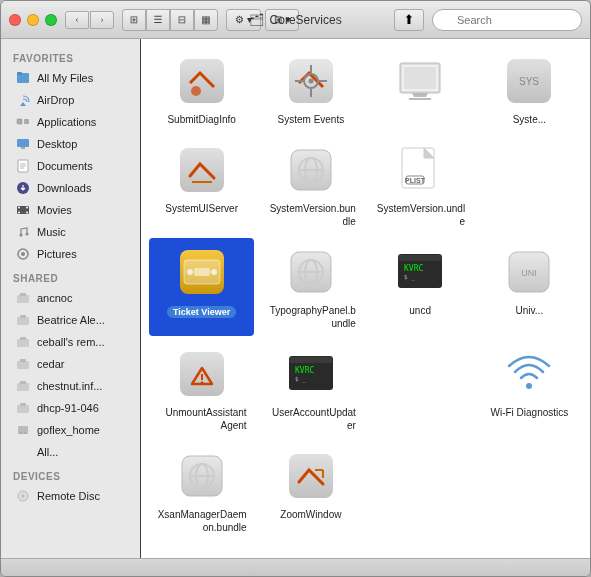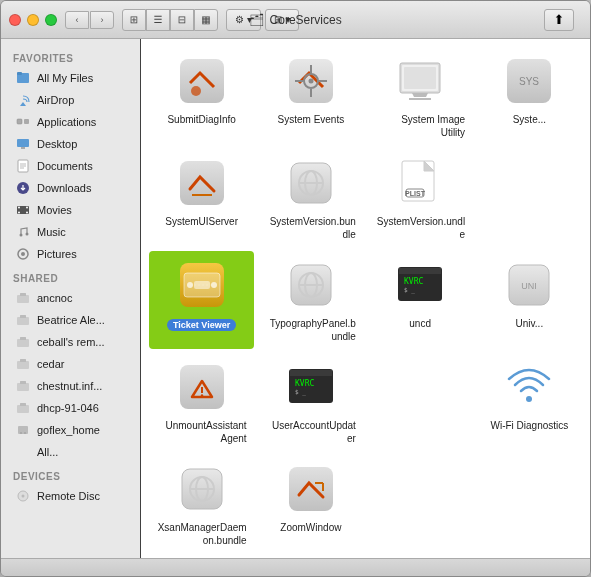--- a/index.html
+++ b/index.html
@@ -207,21 +207,21 @@
     .file-item {
       display: flex;
       flex-direction: column;
       align-items: center;
       padding: 6px 4px;
       border-radius: 4px;
       cursor: pointer;
       min-width: 0;
     }
     .file-item.selected {
-      background: #84cc16;
+      background: #1d4ed8;
     }
     .file-item.selected .highlight-badge { background: #3d7dd8; }
 
     .file-icon {
       width: 56px; height: 56px;
       display: flex; align-items: center; justify-content: center;
       margin-bottom: 4px;
       position: relative;
     }
 
@@ -292,20 +292,24 @@
       </div>
       <div class="action-btn">
         <span>⊞</span>
         <span>▾</span>
       </div>
     </div>
     <div class="spacer"></div>
     <div class="share-btn">
       <span style="font-size:13px;">⬆</span>
     </div>
+    <div class="search-wrapper">
+      <span class="search-icon-inner">🔍</span>
+      <input class="search-box" type="text" placeholder="Search" style="">
+    </div>
     <div class="title-label">
       <span>🗂</span>
       <span>CoreServices</span>
     </div>
   </div>
 
   <div class="main">
 
     <div class="sidebar">
       <div class="sidebar-section-header">FAVORITES</div>
@@ -533,22 +537,20 @@
                     <stop offset="100%" stop-color="#c8c8c8"></stop>
                   </linearGradient>
                 </defs>
               <rect x="6" y="8" width="40" height="30" rx="2" fill="#ddd" stroke="#bbb" stroke-width="1"></rect>
               <rect x="8" y="10" width="36" height="26" rx="1" fill="#f0f0f0"></rect>
               <rect x="10" y="12" width="32" height="22" rx="1" fill="#e0e0e0"></rect>
               <path d="M20 42 L18 38 L34 38 L32 42 Z" fill="#bbb"></path>
               <line x1="15" y1="44" x2="37" y2="44" stroke="#bbb" stroke-width="2"></line>
             </svg>
           </div>
-          <span class="file-label">System Image
-Utility</span>
         </div>
 
         <div class="file-item">
           <div class="file-icon">
             <svg width="52" height="52" viewBox="0 0 52 52">
               <defs>
                   <linearGradient id="appGrad4" x1="0" y1="0" x2="0" y2="1">
                     <stop offset="0%" stop-color="#e0e0e0"></stop>
                     <stop offset="100%" stop-color="#c0c0c0"></stop>
                   </linearGradient>

